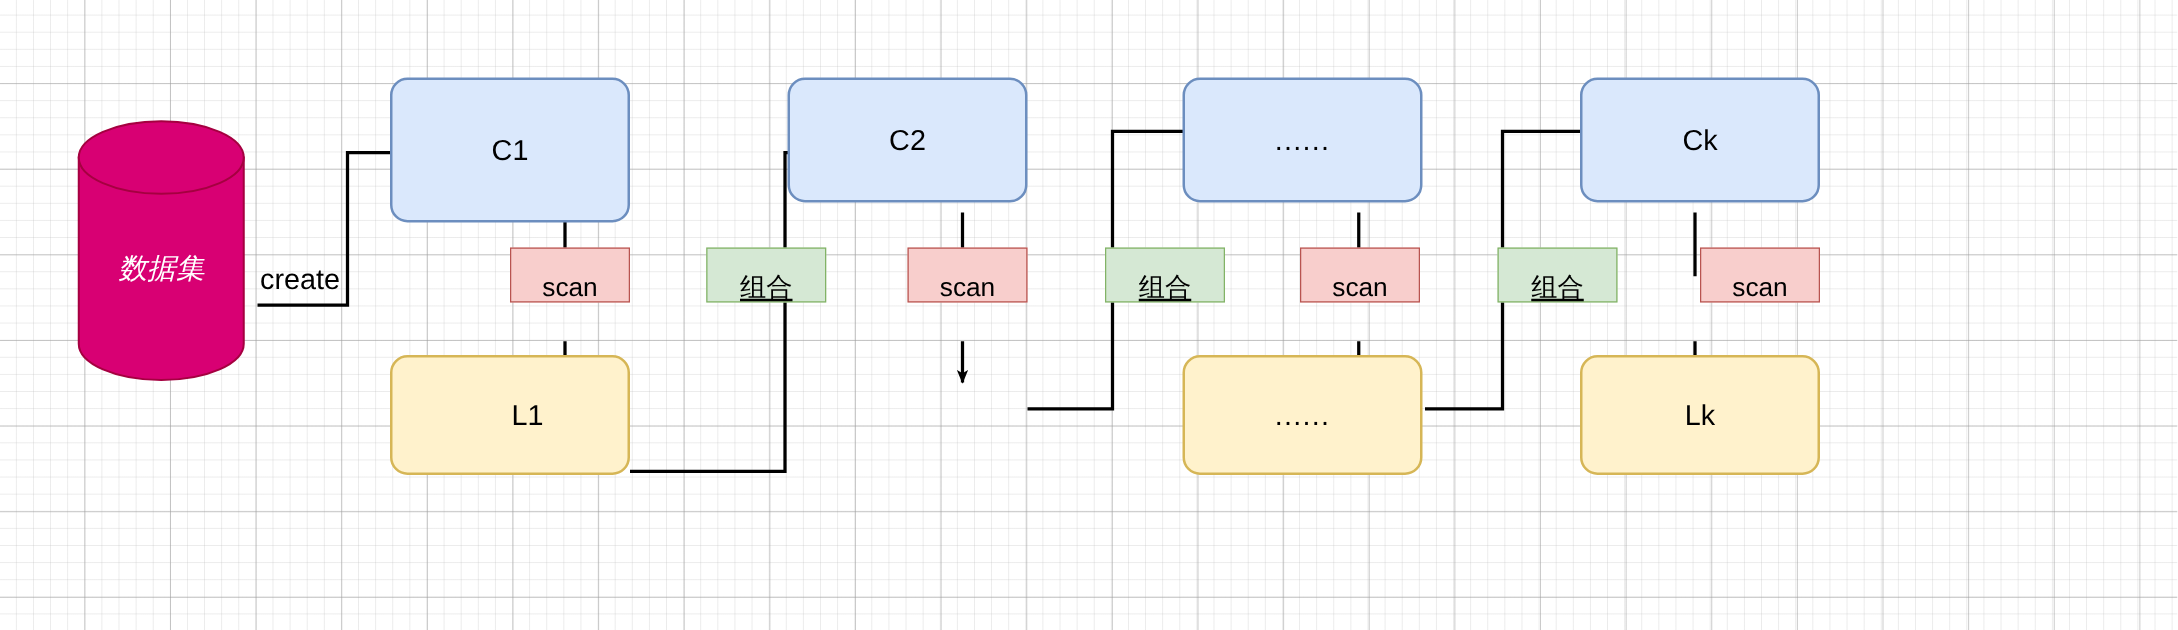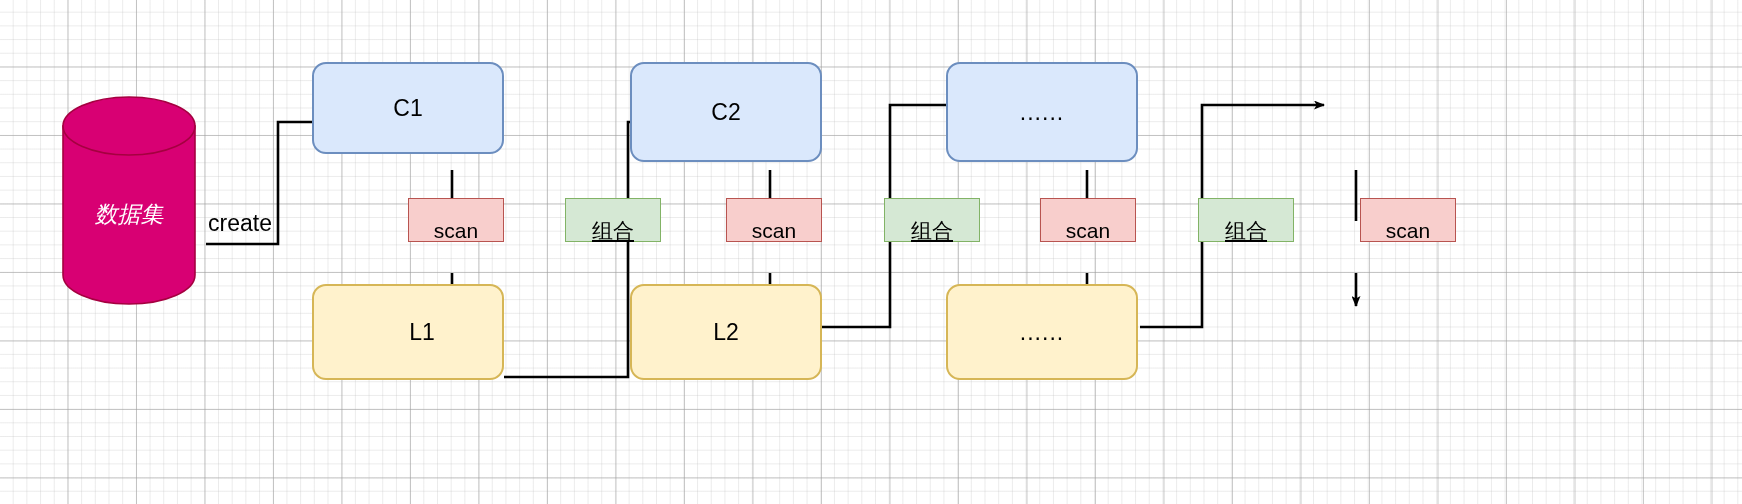--- a/index.html
+++ b/index.html
@@ -155,56 +155,59 @@
     <g>
       <path d="M63,126 L63,275 A66,29 0 0 0 195,275 L195,126 Z" fill="#d80073" stroke="#a50040" stroke-width="1.6"></path>
       <ellipse cx="129" cy="126" rx="66" ry="29" fill="#d80073" stroke="#a50040" stroke-width="1.6"></ellipse>
     </g>
   </svg>
 
   <div class="cyl-label" style="left:63px; top:203px; width:132px;">数据集</div>
 
   <div class="edge-label" style="left:208px; top:212px;">create</div>
 
-  <div class="node node-c" style="left:312px; top:62px; width:192px; height:92px;">
+  <div class="node node-c" style="left:312px; top:62px; width:192px; height:116px;">
     <span>C1</span>
   </div>
   <div class="label-box label-scan" style="left:408px; top:198px; width:96px; height:44px;">
     <span>scan</span>
   </div>
   <div class="node node-l" style="left:312px; top:284px; width:192px; height:96px;padding-left:28px;">
     <span>L1</span>
   </div>
   <div class="label-box label-combine" style="left:565px; top:198px; width:96px; height:44px;">
     <span>组合</span>
   </div>
 
   <div class="node node-c" style="left:630px; top:62px; width:192px; height:100px;">
     <span>C2</span>
   </div>
   <div class="label-box label-scan" style="left:726px; top:198px; width:96px; height:44px;">
     <span>scan</span>
   </div>
-  <div class="node node-l" style="left:630px; top:284px; width:192px; height:96px;">
-    <span>L2</span>
-  </div>
   <div class="label-box label-combine" style="left:884px; top:198px; width:96px; height:44px;">
     <span>组合</span>
   </div>
 
   <div class="node node-c" style="left:946px; top:62px; width:192px; height:100px;">
     <span class="dots">......</span>
   </div>
   <div class="label-box label-scan" style="left:1040px; top:198px; width:96px; height:44px;">
     <span>scan</span>
   </div>
   <div class="node node-l" style="left:946px; top:284px; width:192px; height:96px;">
     <span class="dots">......</span>
   </div>
   <div class="label-box label-combine" style="left:1198px; top:198px; width:96px; height:44px;">
     <span>组合</span>
   </div>
 
+  <div class="node node-c" style="left:1264px; top:62px; width:192px; height:100px;">
+    <span>Ck</span>
+  </div>
   <div class="label-box label-scan" style="left:1360px; top:198px; width:96px; height:44px;">
     <span>scan</span>
   </div>
+  <div class="node node-l" style="left:1264px; top:284px; width:192px; height:96px;">
+    <span>Lk</span>
+  </div>
 
 </div>
 
 </body></html>

